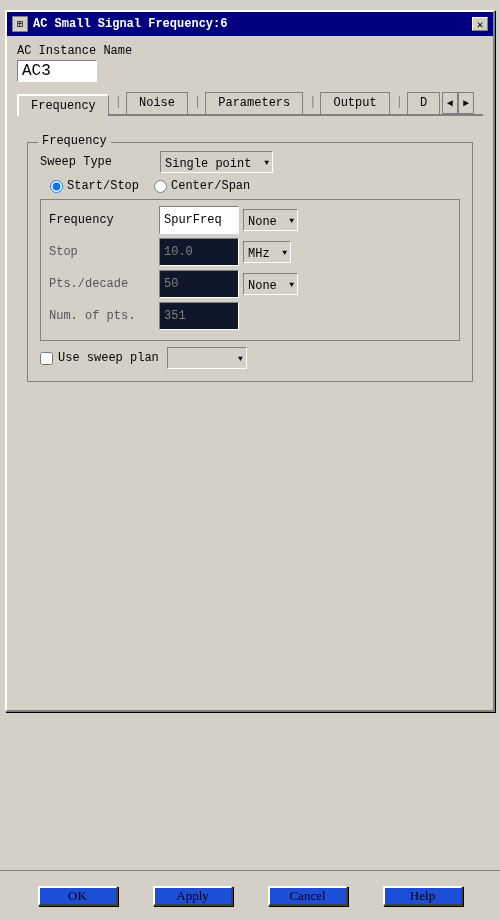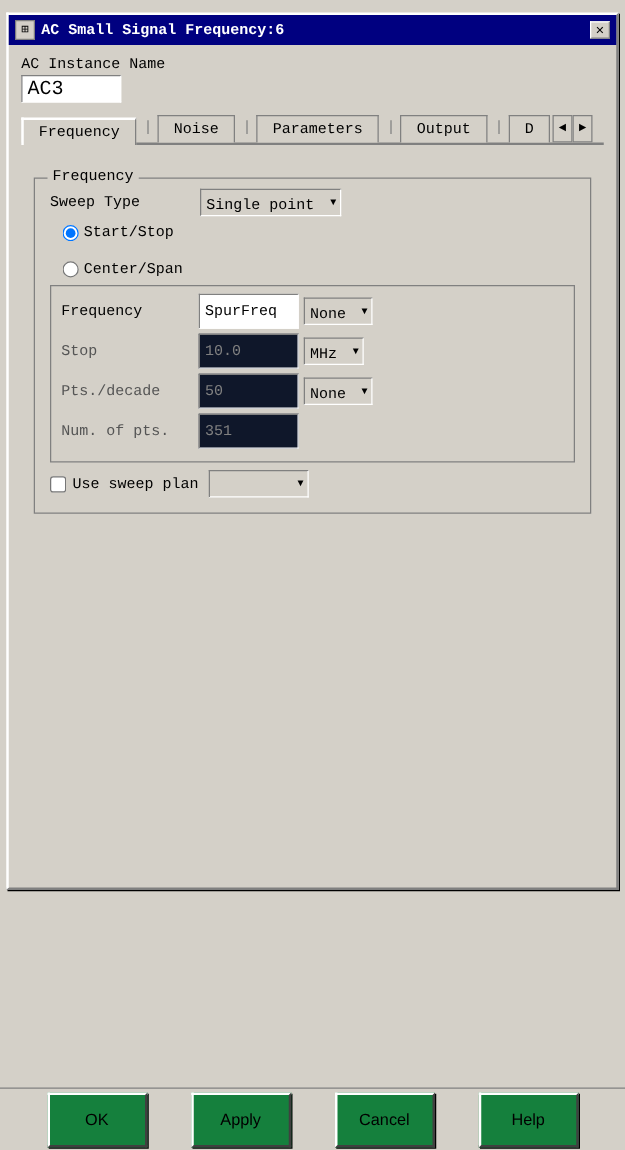--- a/index.html
+++ b/index.html
@@ -215,24 +215,24 @@
       content: '▼';
       font-size: 8px;
       position: absolute;
       right: 4px;
       pointer-events: none;
     }
 
     
     .radio-row {
       display: flex;
+      align-items: center;
       gap: 15px;
       margin-bottom: 6px;
       padding-left: 10px;
-      flex-direction: column;
     }
 
     .radio-option {
       display: flex;
       align-items: center;
       gap: 4px;
       font-size: 12px;
     }
 
     
@@ -304,28 +304,28 @@
       background: #d4d0c8;
       border-top: 1px solid #808080;
       display: flex;
       align-items: center;
       justify-content: space-around;
       padding: 0 20px;
     }
 
     .win-button {
       min-width: 80px;
-      height: 44px;
-      background: #15803d;
+      height: 20px;
+      background: #1d4ed8;
       border: 2px solid;
       border-top-color: #ffffff;
       border-left-color: #ffffff;
       border-right-color: #404040;
       border-bottom-color: #404040;
-      font-family: Liberation Sans, sans-serif;
+      font-family: Liberation Serif, serif;
       font-size: 13px;
       cursor: pointer;
       padding: 0 8px;
       box-shadow: 1px 1px 0 #000;
     }
   </style>
 </head>
 <body>
 
 <div class="window">

